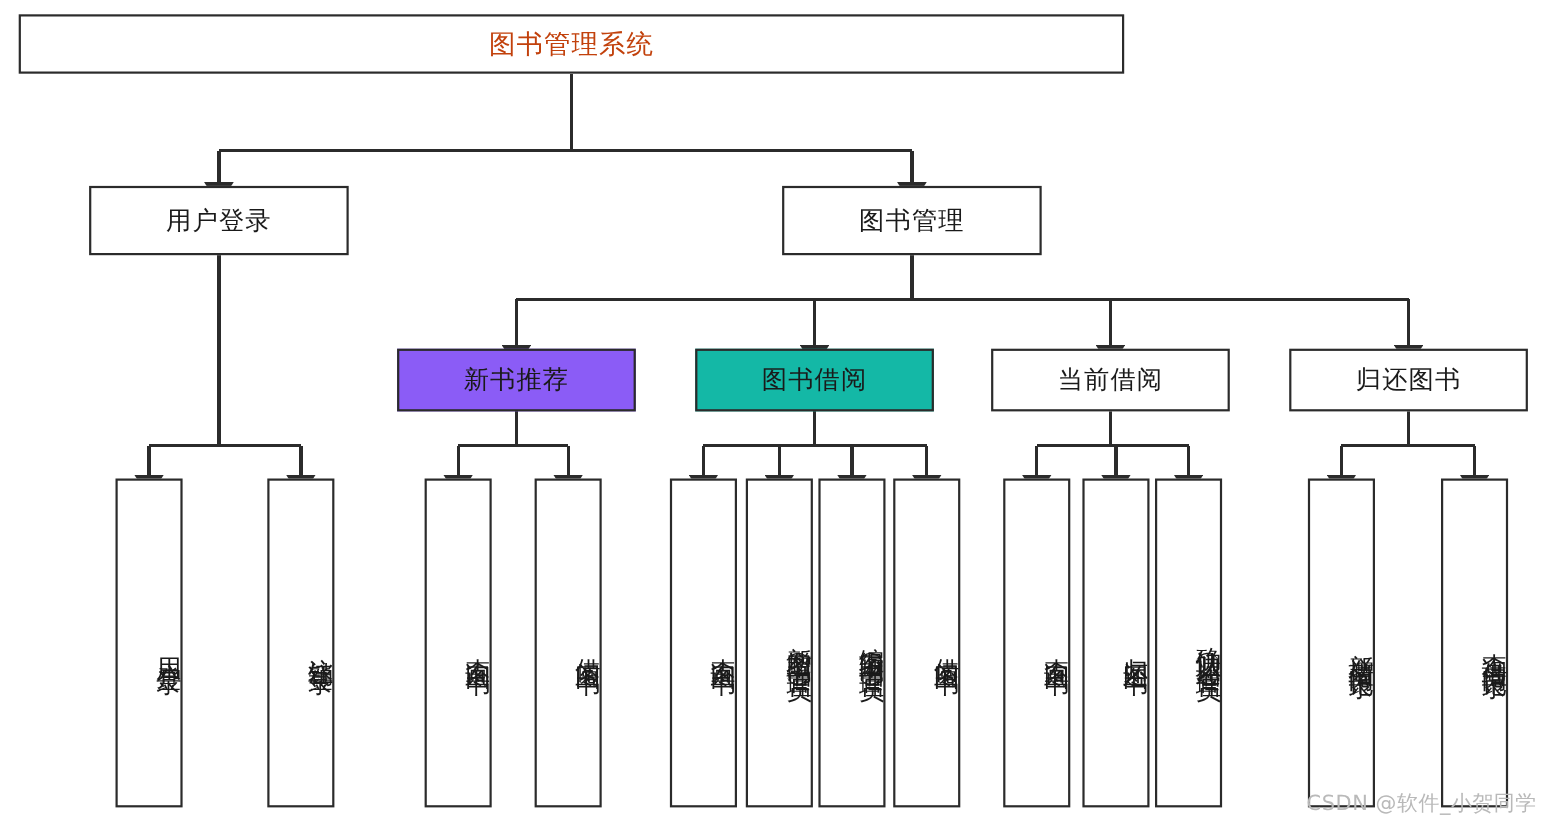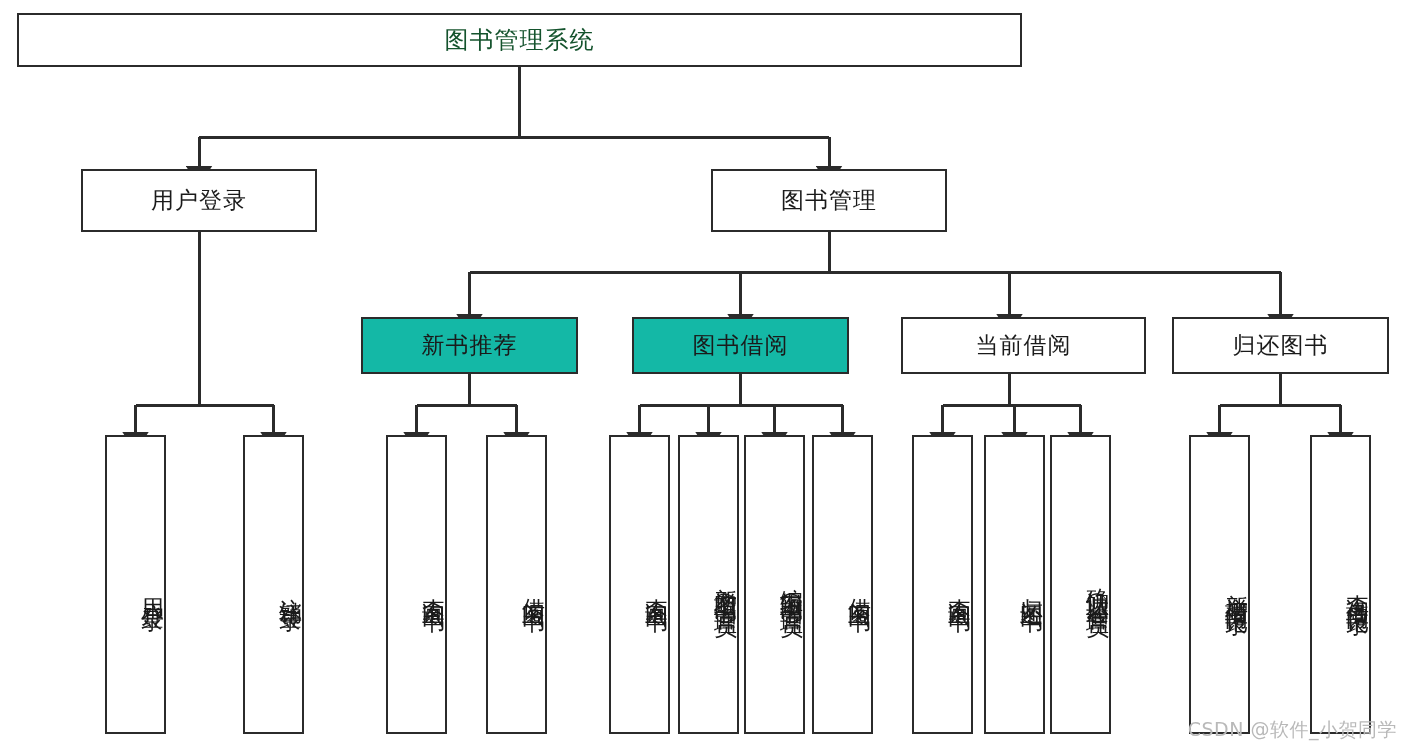--- a/index.html
+++ b/index.html
@@ -106,36 +106,36 @@
       <line x1="942.5" y1="405" x2="942.5" y2="433" stroke="#2b2b2b" stroke-width="3" shape-rendering="crispEdges" marker-end="url(#arrow)"></line>
       <line x1="1014.5" y1="405" x2="1014.5" y2="433" stroke="#2b2b2b" stroke-width="3" shape-rendering="crispEdges" marker-end="url(#arrow)"></line>
       <line x1="1080.5" y1="405" x2="1080.5" y2="433" stroke="#2b2b2b" stroke-width="3" shape-rendering="crispEdges" marker-end="url(#arrow)"></line>
       <line x1="1280.5" y1="374" x2="1280.5" y2="405" stroke="#2b2b2b" stroke-width="3" shape-rendering="crispEdges"></line>
       <line x1="1219.5" y1="405" x2="1340.5" y2="405" stroke="#2b2b2b" stroke-width="3" shape-rendering="crispEdges"></line>
       <line x1="1219.5" y1="405" x2="1219.5" y2="433" stroke="#2b2b2b" stroke-width="3" shape-rendering="crispEdges" marker-end="url(#arrow)"></line>
       <line x1="1340.5" y1="405" x2="1340.5" y2="433" stroke="#2b2b2b" stroke-width="3" shape-rendering="crispEdges" marker-end="url(#arrow)"></line>
     </svg>
 
   <div id="nodes-layer">
-      <div class="node horizontal root" style="left: 17px; top: 13px; width: 1005px; height: 54px; border-color: rgb(43, 43, 43); background: rgb(255, 255, 255); color: #14532d;">
+      <div class="node horizontal root" style="left: 17px; top: 13px; width: 1005px; height: 54px; border-color: rgb(43, 43, 43); background: rgb(255, 255, 255); color: #c2410c;">
         <span class="hlabel">图书管理系统</span>
       </div>
       <div class="node horizontal" style="left: 81px; top: 169px; width: 236px; height: 63px; border-color: rgb(43, 43, 43); background: rgb(255, 255, 255); color: rgb(26, 26, 26);">
         <span class="hlabel">用户登录</span>
       </div>
       <div class="node horizontal" style="left: 711px; top: 169px; width: 236px; height: 63px; border-color: rgb(43, 43, 43); background: rgb(255, 255, 255); color: rgb(26, 26, 26);">
         <span class="hlabel">图书管理</span>
       </div>
-      <div class="node horizontal" style="left: 361px; top: 317px; width: 217px; height: 57px; border-color: rgb(43, 43, 43); background: #14b8a6; color: rgb(26, 26, 26);">
+      <div class="node horizontal" style="left: 361px; top: 317px; width: 217px; height: 57px; border-color: rgb(43, 43, 43); background: #8b5cf6; color: rgb(26, 26, 26);">
         <span class="hlabel">新书推荐</span>
       </div>
       <div class="node horizontal" style="left: 632px; top: 317px; width: 217px; height: 57px; border-color: rgb(43, 43, 43); background: #14b8a6; color: rgb(26, 26, 26);">
         <span class="hlabel">图书借阅</span>
       </div>
-      <div class="node horizontal" style="left: 901px; top: 317px; width: 245px; height: 57px; border-color: rgb(43, 43, 43); background: rgb(255, 255, 255); color: rgb(26, 26, 26);">
+      <div class="node horizontal" style="left: 901px; top: 317px; width: 217px; height: 57px; border-color: rgb(43, 43, 43); background: rgb(255, 255, 255); color: rgb(26, 26, 26);">
         <span class="hlabel">当前借阅</span>
       </div>
       <div class="node horizontal" style="left: 1172px; top: 317px; width: 217px; height: 57px; border-color: rgb(43, 43, 43); background: rgb(255, 255, 255); color: rgb(26, 26, 26);">
         <span class="hlabel">归还图书</span>
       </div>
       <div class="node vertical" style="left: 105px; top: 435px; width: 61px; height: 299px; border-color: rgb(43, 43, 43); background: rgb(255, 255, 255); color: rgb(26, 26, 26);">
         <span class="vlabel">用户登录</span>
       </div>
       <div class="node vertical" style="left: 243px; top: 435px; width: 61px; height: 299px; border-color: rgb(43, 43, 43); background: rgb(255, 255, 255); color: rgb(26, 26, 26);">
         <span class="vlabel">注销登录</span>

